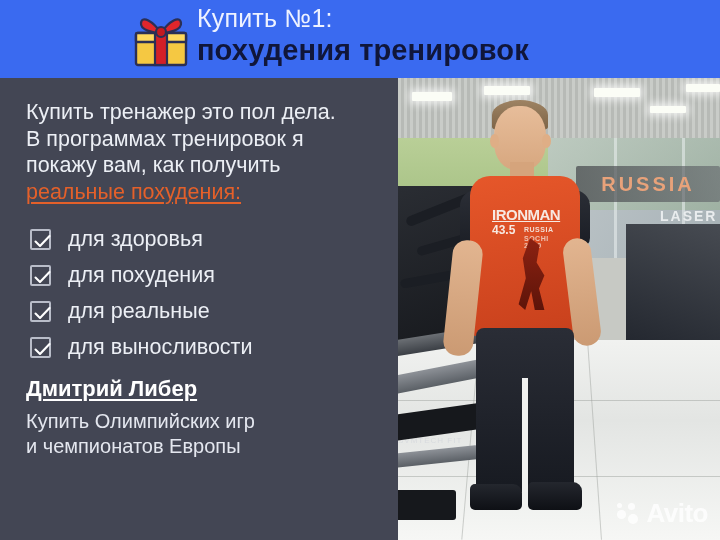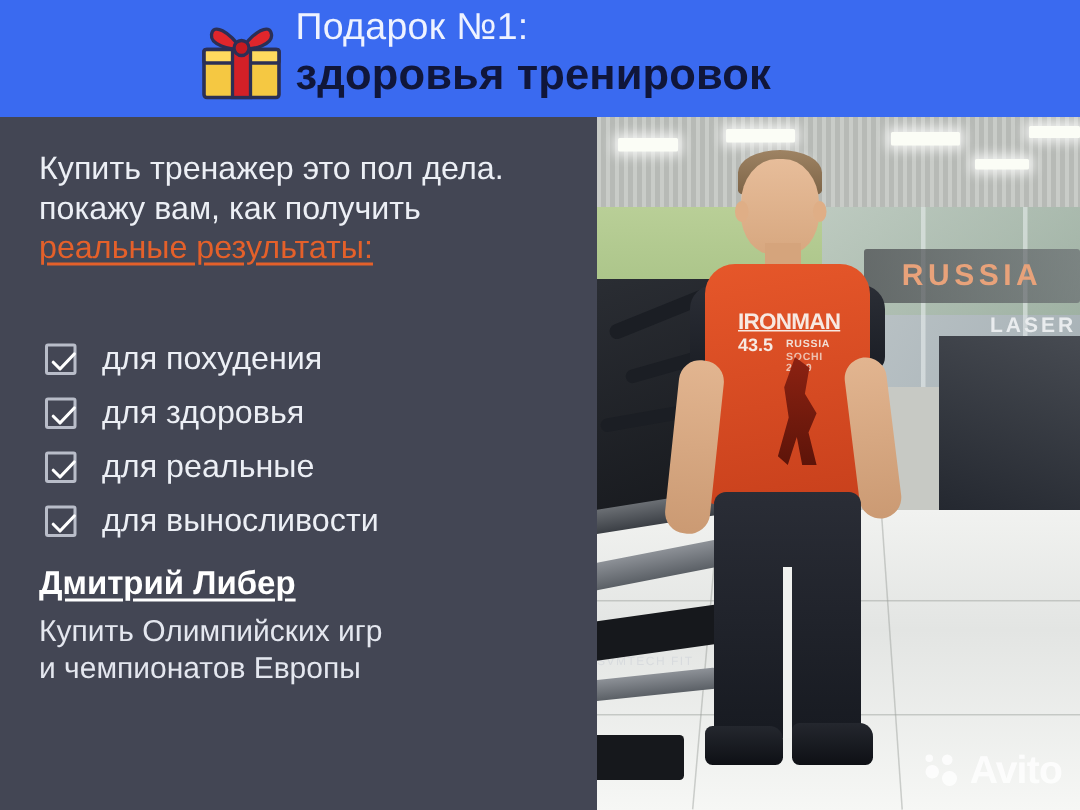--- a/index.html
+++ b/index.html
@@ -265,51 +265,52 @@
     <svg class="gift-icon" viewBox="0 0 56 54">
       <rect x="3" y="20" width="50" height="32" rx="2" fill="#f5c842" stroke="#2b2f55" stroke-width="2.4"></rect>
       <rect x="3" y="20" width="50" height="9" rx="1.5" fill="#ffd95e" stroke="#2b2f55" stroke-width="2.4"></rect>
       <rect x="22" y="20" width="12" height="32" fill="#d32027" stroke="#2b2f55" stroke-width="2.2"></rect>
       <path d="M28 20C20 8 9 2 8 10c-1 7 12 10 20 10z" fill="#e0262c" stroke="#2b2f55" stroke-width="2.2"></path>
       <path d="M28 20C36 8 47 2 48 10c1 7-12 10-20 10z" fill="#e0262c" stroke="#2b2f55" stroke-width="2.2"></path>
       <circle cx="28" cy="19" r="5" fill="#c31a20" stroke="#2b2f55" stroke-width="2.2"></circle>
     </svg>
 
     <div class="header-text">
-      <div class="hdr-line1">Подарок №1:</div>
-      <div class="hdr-line2">здоровья тренировок</div>
+      <div class="hdr-line1">Купить №1:</div>
+      <div class="hdr-line2">похудения тренировок</div>
     </div>
   </div>
 
   <div class="left-panel">
 
     <div class="intro">
       <span class="ln">Купить тренажер это пол дела.</span>
+      <span class="ln">В программах тренировок я</span>
       <span class="ln">покажу вам, как получить</span>
-      <span class="ln hl">реальные результаты:</span>
+      <span class="ln hl">реальные похудения:</span>
     </div>
 
     <div class="checklist">
+
+      <div class="check-row">
+        <div class="cbox">
+          <svg width="17" height="15" viewBox="0 0 17 15">
+              <path d="M1.5 7.5 L6 12 L15.5 2" fill="none" stroke="#ffffff" stroke-width="2.1" stroke-linecap="round" stroke-linejoin="round"></path>
+            </svg>
+        </div>
+        <span class="check-label">для здоровья</span>
+      </div>
 
       <div class="check-row">
         <div class="cbox">
           <svg width="17" height="15" viewBox="0 0 17 15">
               <path d="M1.5 7.5 L6 12 L15.5 2" fill="none" stroke="#ffffff" stroke-width="2.1" stroke-linecap="round" stroke-linejoin="round"></path>
             </svg>
         </div>
         <span class="check-label">для похудения</span>
-      </div>
-
-      <div class="check-row">
-        <div class="cbox">
-          <svg width="17" height="15" viewBox="0 0 17 15">
-              <path d="M1.5 7.5 L6 12 L15.5 2" fill="none" stroke="#ffffff" stroke-width="2.1" stroke-linecap="round" stroke-linejoin="round"></path>
-            </svg>
-        </div>
-        <span class="check-label">для здоровья</span>
       </div>
 
       <div class="check-row">
         <div class="cbox">
           <svg width="17" height="15" viewBox="0 0 17 15">
               <path d="M1.5 7.5 L6 12 L15.5 2" fill="none" stroke="#ffffff" stroke-width="2.1" stroke-linecap="round" stroke-linejoin="round"></path>
             </svg>
         </div>
         <span class="check-label">для реальные</span>
       </div>

